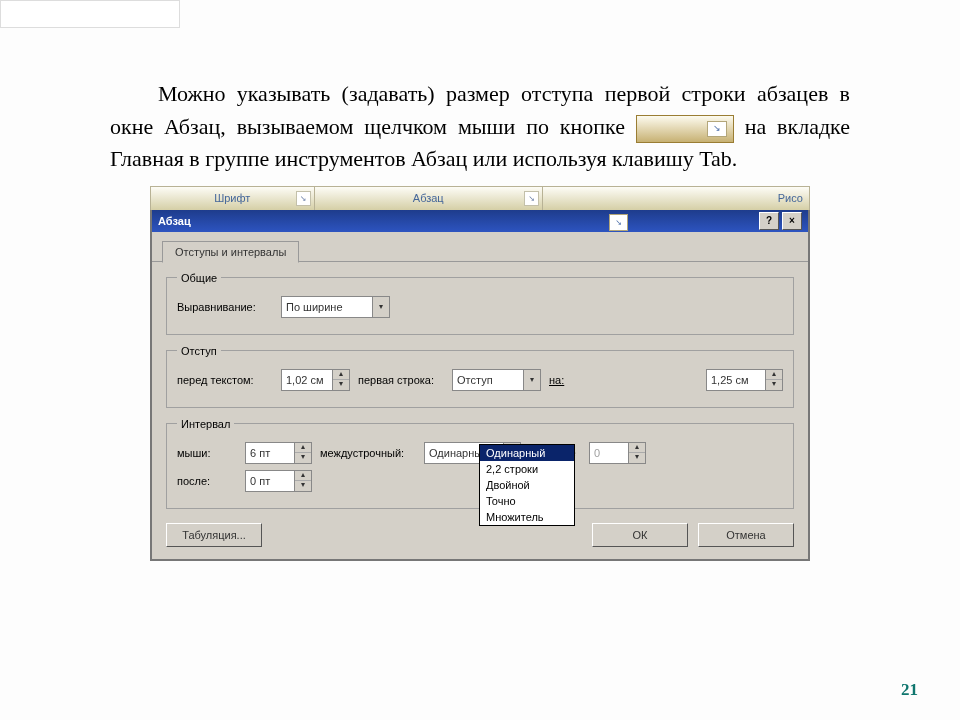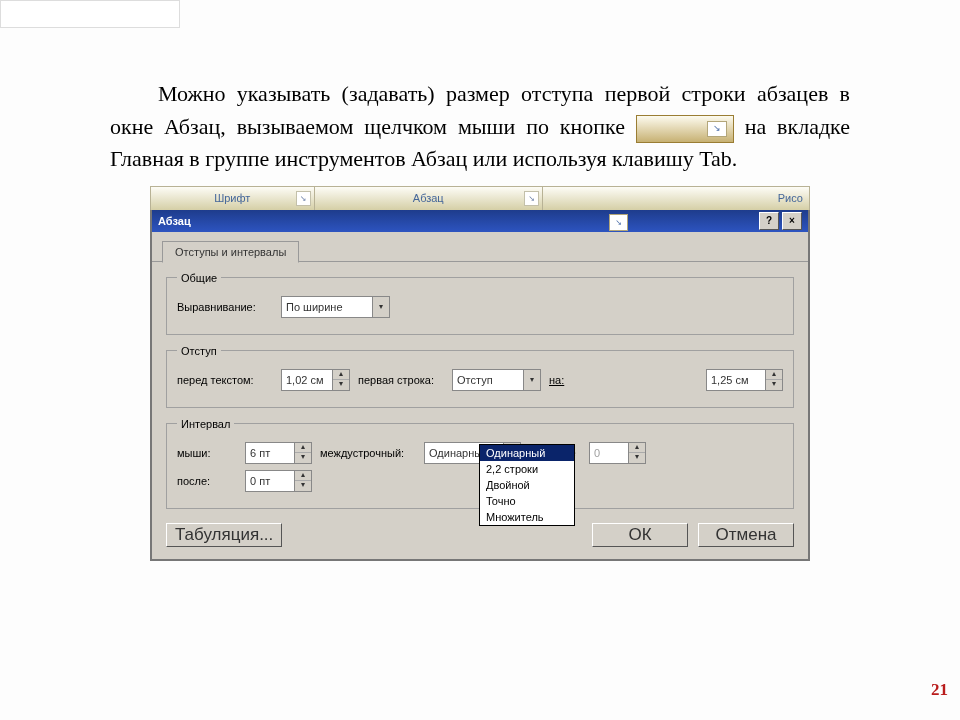--- a/index.html
+++ b/index.html
@@ -240,31 +240,31 @@
     gap: 10px;
   }
   .btnrow .gap { flex: 1; }
   .win-btn {
     min-width: 78px;
     height: 22px;
     background: #d4d0c8;
     border: 1px solid #555;
     border-top-color: #fff;
     border-left-color: #fff;
-    font-size: 17px;
+    font-size: 11px;
     display: inline-flex;
     align-items: center;
     justify-content: center;
     padding: 0 8px;
   }
   .pagenum {
     position: absolute;
-    right: 12px;
+    right: 42px;
     bottom: 20px;
-    color: #b91c1c;
+    color: #0f766e;
     font-family: Georgia, serif;
     font-size: 17px;
     font-weight: bold;
   }
   .dlg-wrap { position: relative; }
 </style>
 </head>
 <body>
 
 <div class="slide">

